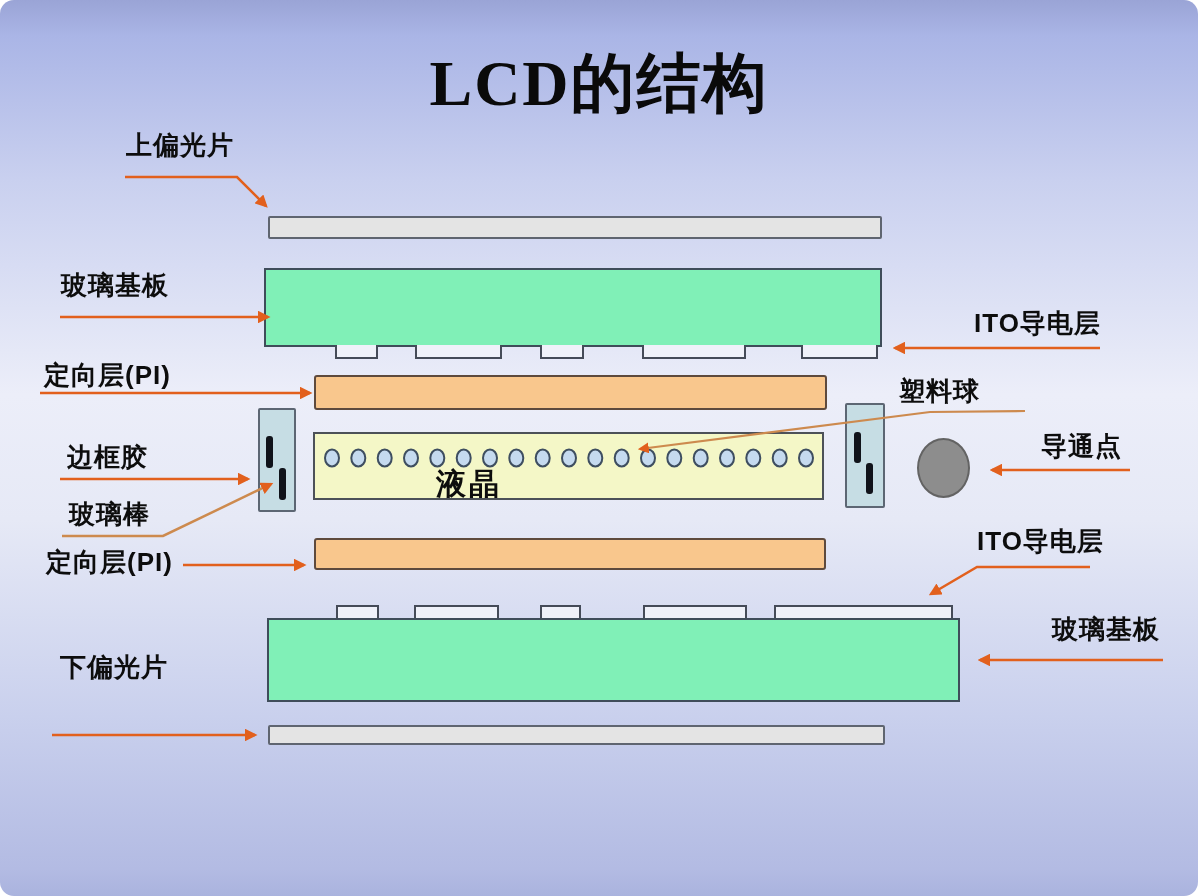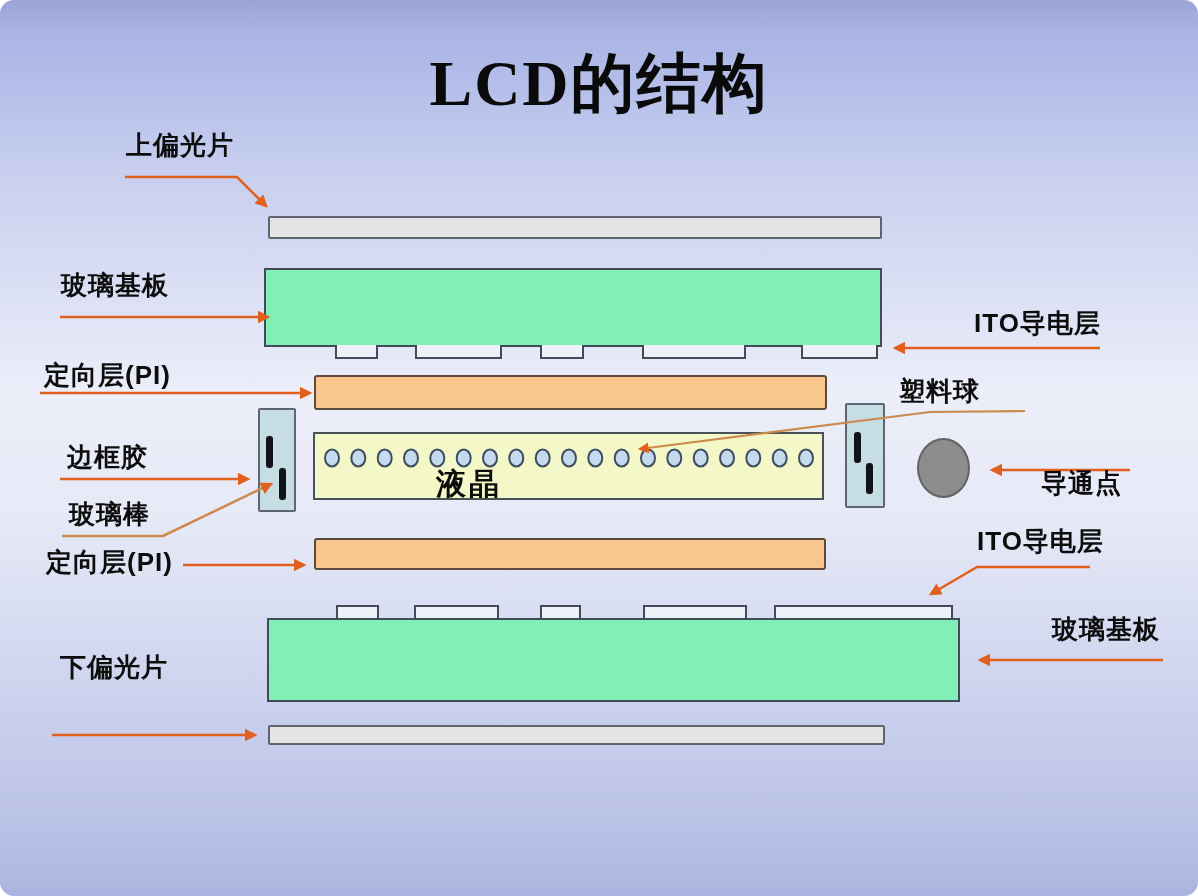--- a/index.html
+++ b/index.html
@@ -135,18 +135,18 @@
 
   <div class="lbl" style="left:126px;top:128px;">上偏光片</div>
   <div class="lbl" style="left:61px;top:268px;">玻璃基板</div>
   <div class="lbl" style="left:44px;top:358px;">定向层(PI)</div>
   <div class="lbl" style="left:67px;top:440px;">边框胶</div>
   <div class="lbl" style="left:69px;top:497px;">玻璃棒</div>
   <div class="lbl" style="left:46px;top:545px;">定向层(PI)</div>
   <div class="lbl" style="left:60px;top:650px;font-family:Liberation Serif, serif;">下偏光片</div>
   <div class="lbl" style="left:974px;top:306px;">ITO导电层</div>
   <div class="lbl" style="left:899px;top:374px;">塑料球</div>
-  <div class="lbl" style="left:1041px;top:429px;margin-top:37px;">导通点</div>
+  <div class="lbl" style="left:1041px;top:429px;">导通点</div>
   <div class="lbl" style="left:977px;top:524px;">ITO导电层</div>
   <div class="lbl" style="left:1052px;top:612px;">玻璃基板</div>
   <div class="lbl" id="lbl-liquid-crystal" style="left:436px;top:464px;">液晶</div>
 
 </div>
 
 </body></html>

